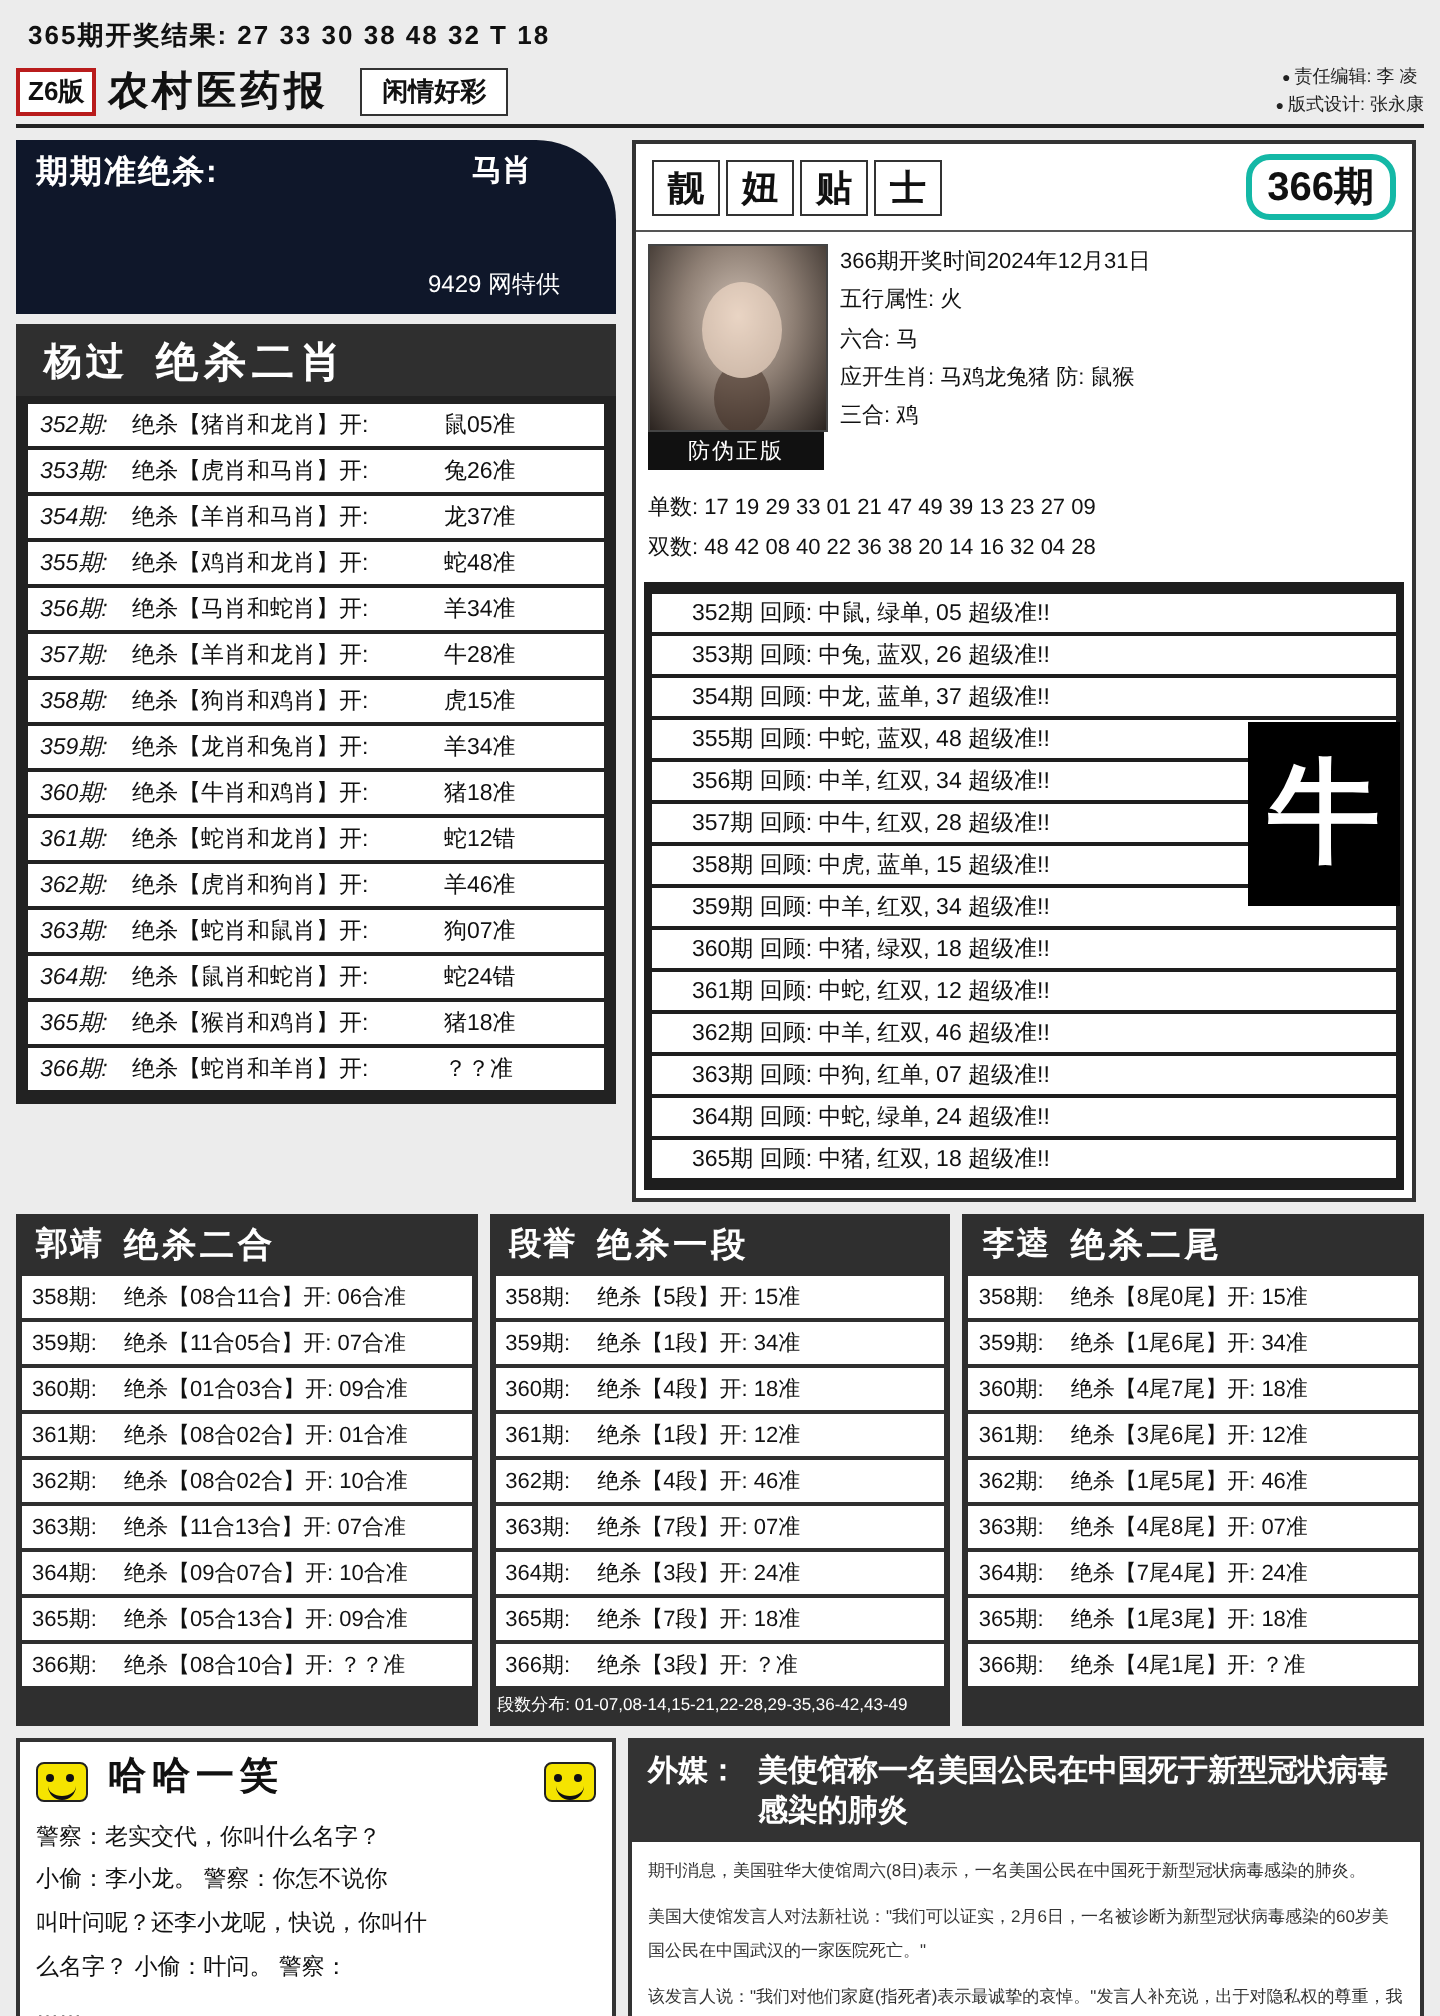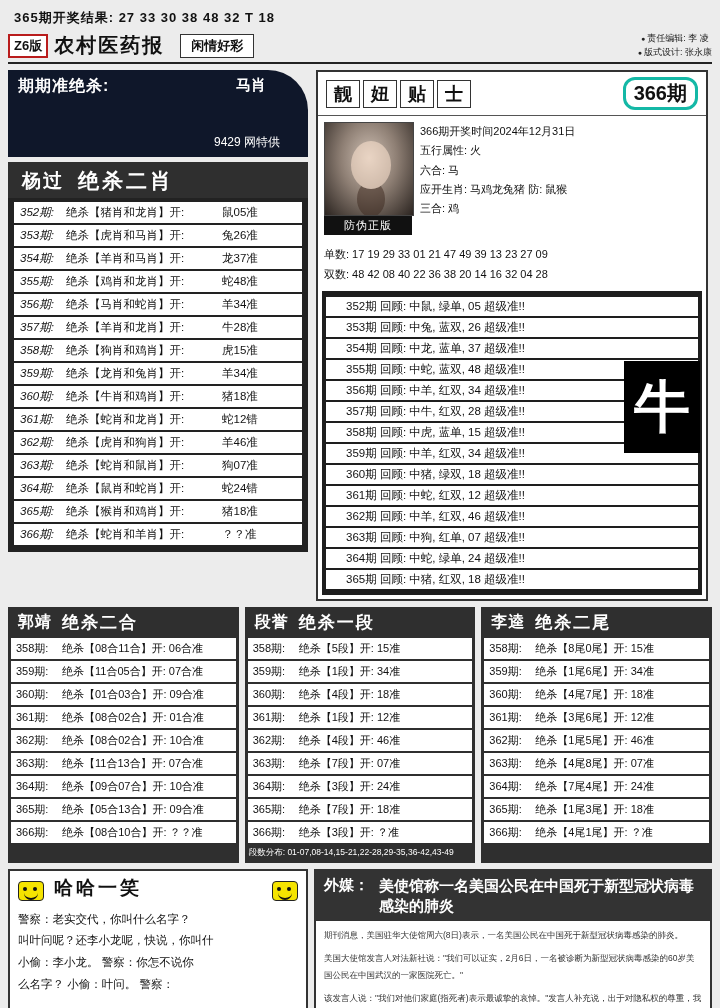--- a/index.html
+++ b/index.html
@@ -436,22 +436,22 @@
 
   <div class="bottom">
     <div class="joke">
       <div class="joke-hd">
         <div class="smiley"></div>
         <div class="joke-title">哈哈一笑</div>
         <div class="smiley" style="margin-left:auto;"></div>
       </div>
       <div class="joke-body">
         <div>警察：老实交代，你叫什么名字？</div>
+        <div>小偷：李小龙。          警察：你怎不说你</div>
         <div>叫叶问呢？还李小龙呢，快说，你叫什</div>
-        <div>小偷：李小龙。          警察：你怎不说你</div>
         <div>么名字？          小偷：叶问。          警察：</div>
         <div>……</div>
       </div>
     </div>
 
     <div class="news">
       <div class="news-hd">
         <div class="src">外媒：</div>
         <div class="hl">美使馆称一名美国公民在中国死于新型冠状病毒感染的肺炎</div>
       </div>

